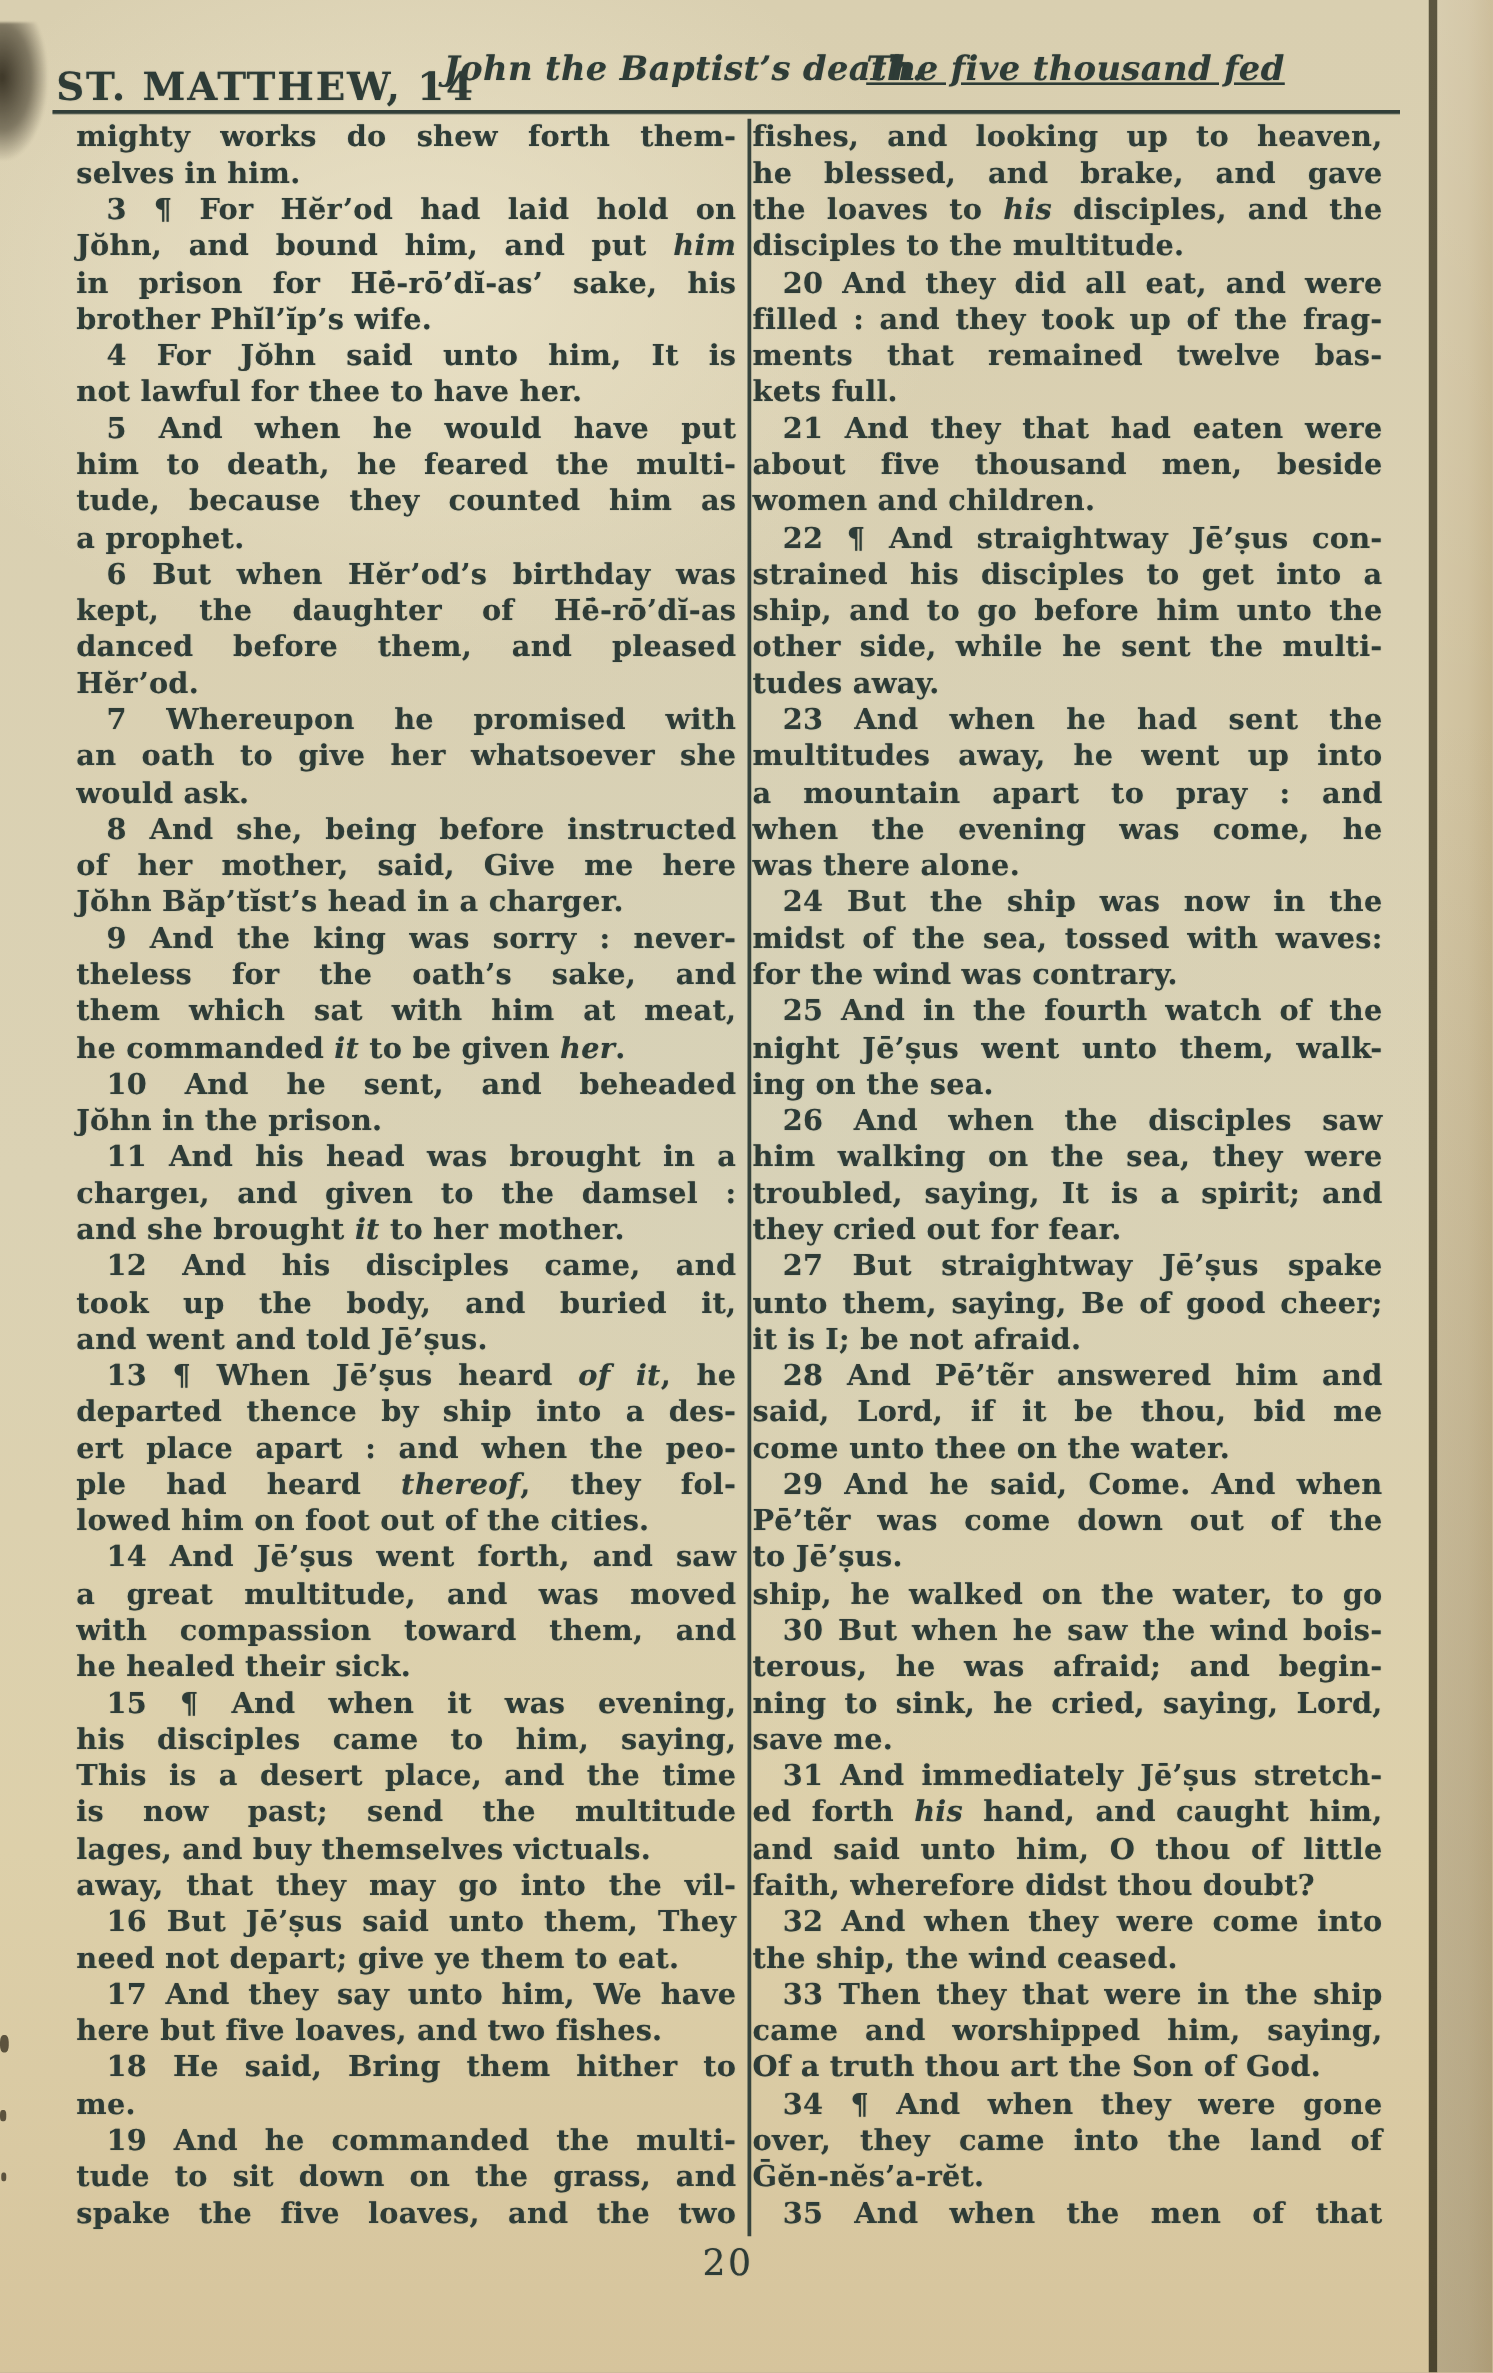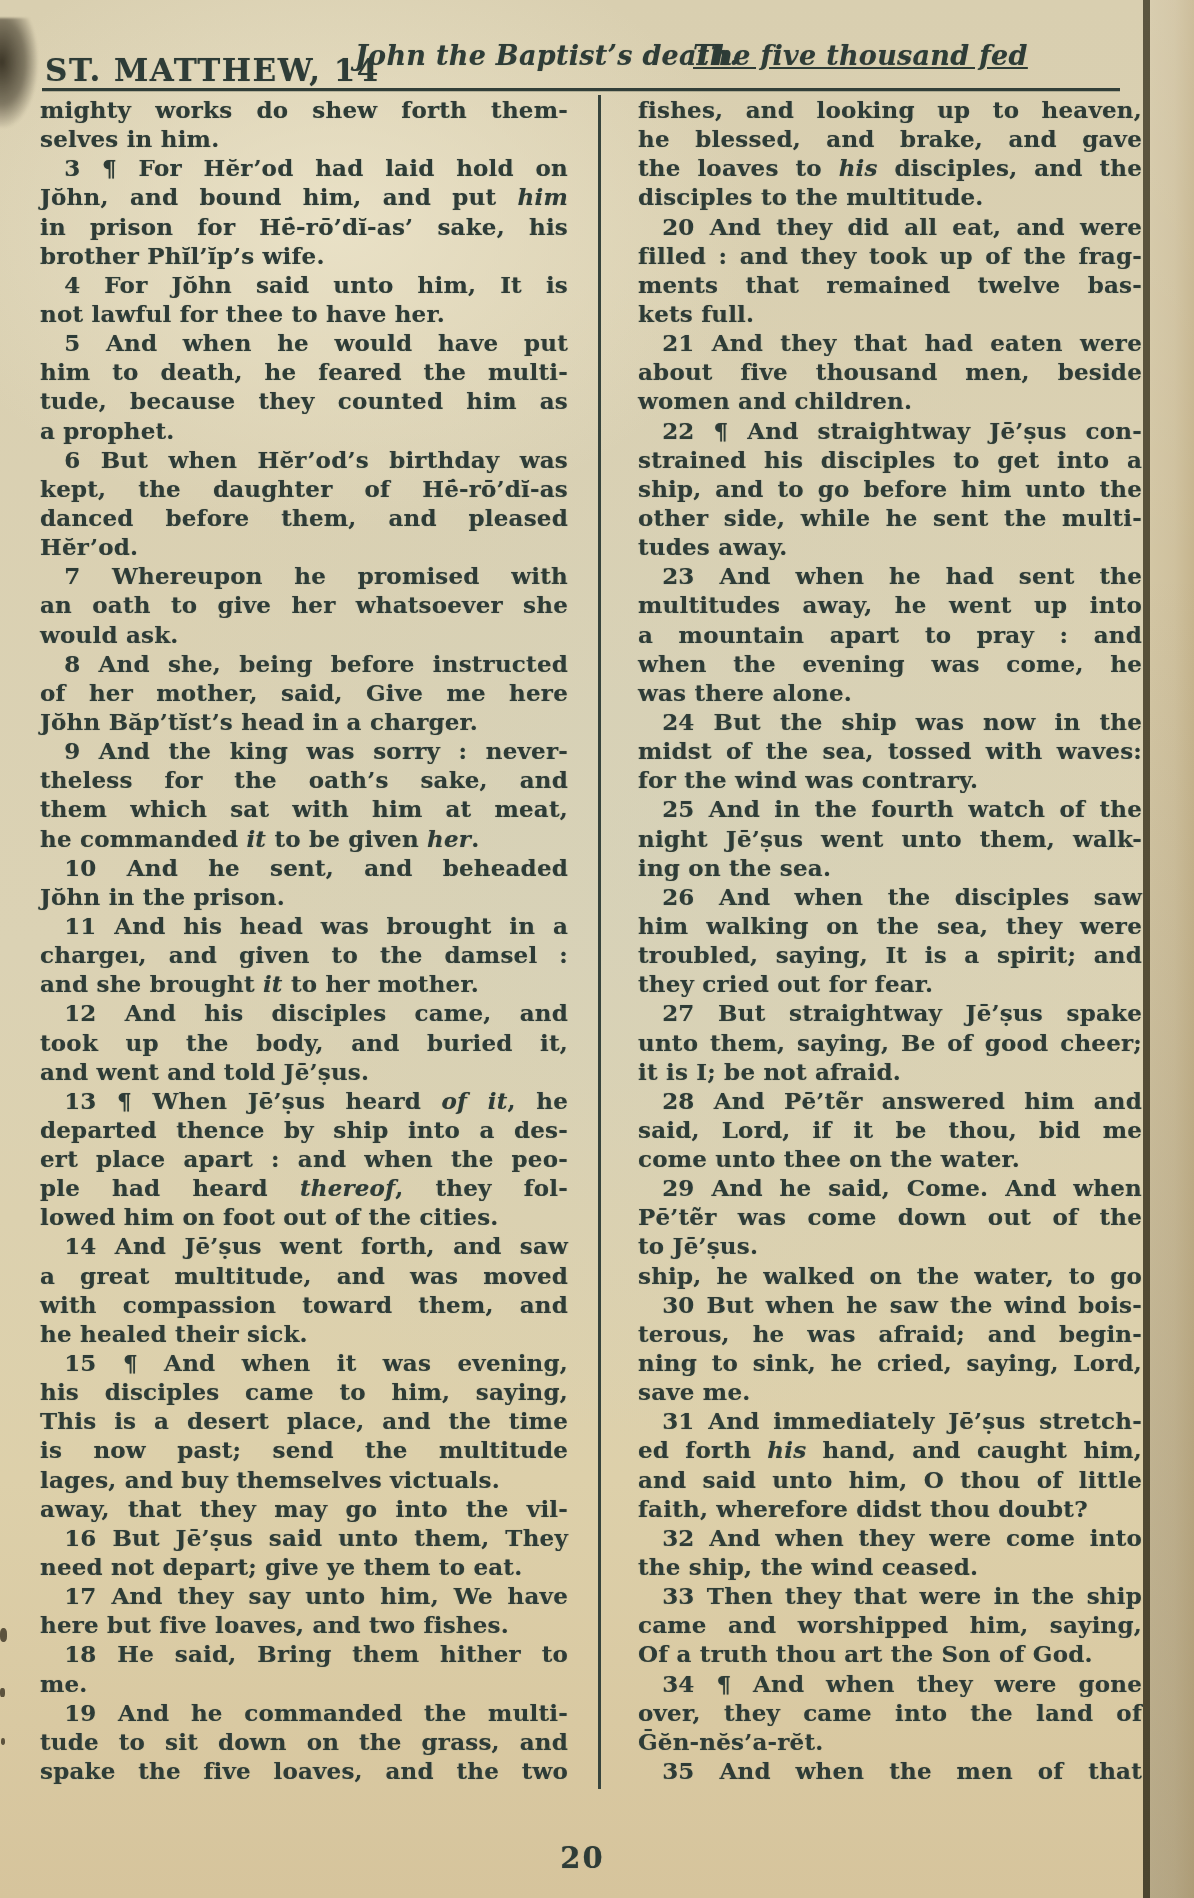--- a/index.html
+++ b/index.html
@@ -47,30 +47,29 @@
   }
   .h-left{left:310px;}
   .h-right{left:648px;text-decoration:underline;}
   .rule{position:absolute;left:42px;top:88px;width:1078px;height:3px;background:#323f39;box-shadow:0 1px 0 rgba(50,63,57,.25);}
   .divider{position:absolute;left:598px;top:95px;height:1694px;width:2.5px;background:#37443d;}
   .col{
     position:absolute;top:95px;color:var(--ink,#2e3c37);
     font-size:23px;font-weight:bold;letter-spacing:.2px;
     text-shadow:0 0 1px rgba(46,60,55,.42);
   }
-  .col-left{left:40px;width:528px;}
-  .col-right{left:638px;width:504px;}
+  .col-left{left:61px;width:528px;}
+  .col-right{left:602px;width:504px;}
   .ln{height:29.15px;line-height:29.15px;text-align:justify;text-align-last:justify;white-space:normal;}
   .ln.pe{text-align-last:left;}
   .ln.vs{text-indent:1.05em;}
   .page-number{
     position:absolute;left:45px;top:1793px;width:1075px;text-align:center;
-    font-size:29px;font-weight:bold;letter-spacing:2px;color:var(--ink,#2e3c37);
+    font-size:29px;font-weight:normal;letter-spacing:2px;color:var(--ink,#2e3c37);
     text-shadow:0 0 1px rgba(46,60,55,.45);
-    margin-top:48px;
   }
 </style>
 </head>
 <body>
 
 <div class="page">
   <div class="corner-mark"></div>
   <div class="speck" style="left:0;top:1628px;width:7px;height:14px;"></div>
   <div class="speck" style="left:0;top:1688px;width:5px;height:9px;"></div>
   <div class="speck" style="left:1px;top:1738px;width:4px;height:7px;"></div>

